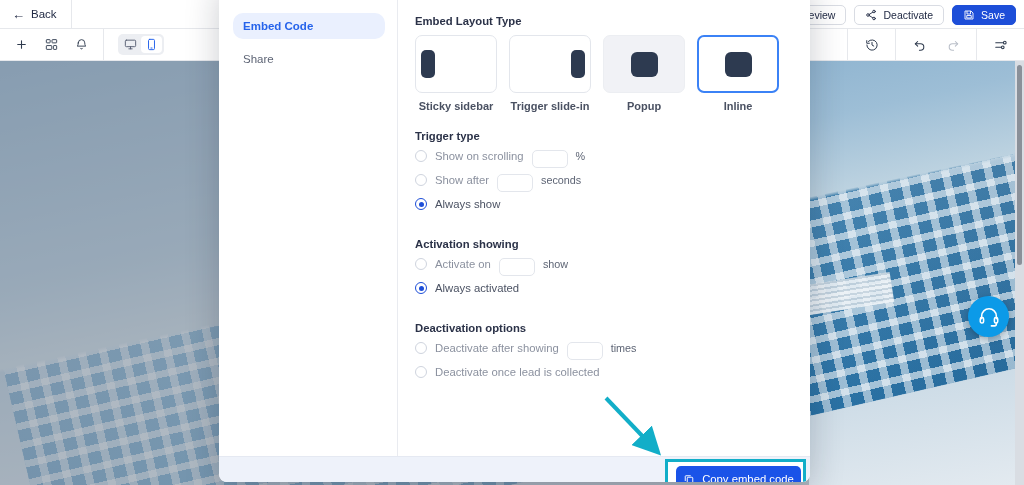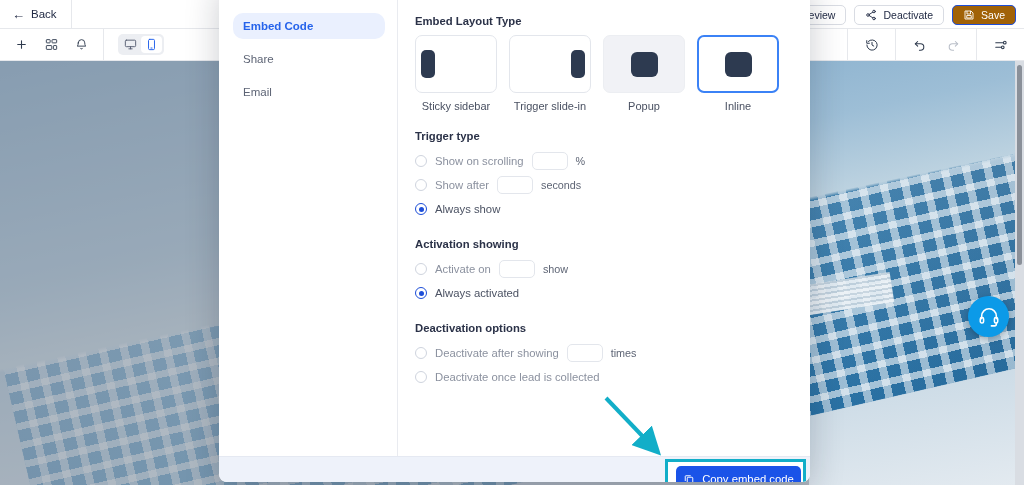--- a/index.html
+++ b/index.html
@@ -30,21 +30,21 @@
   .topbar-right {
     position: absolute; right: 8px; top: 0; height: 29px;
     display: flex; align-items: center; gap: 8px;
   }
   .tb-btn {
     display: flex; align-items: center; gap: 6px;
     height: 20px; padding: 0 10px; border-radius: 5px;
     border: 1px solid #d9dce3; background: #fff;
     font-size: 10.5px; color: #222b45; white-space: nowrap;
   }
-  .tb-btn.primary { background: #a16207; border-color: #1d4ed8; color: #fff; }
+  .tb-btn.primary { background: #1d4ed8; border-color: #1d4ed8; color: #fff; }
   .tb-btn svg { display: block; }
 
   
   .toolbar2 {
     position: absolute; top: 29px; left: 0; width: 1024px; height: 32px;
     background: #fff; border-bottom: 1px solid #e6e8ec;
     display: flex; align-items: center;
   }
   .tool-group {
     display: flex; align-items: center; gap: 15px;
@@ -169,37 +169,37 @@
   }
   .side-item.active { background: #eaf0fe; color: #2563eb; font-weight: 700; }
 
   .side-sep { width: 1px; background: #e9ebf0; margin-top: 0; }
 
   .modal-main { flex: 1; padding: 15px 18px 0 17px; position: relative; }
 
   .sec-label {
     font-size: 11.3px; font-weight: 700; color: #2b3248; margin-bottom: 8px;
   }
-  .layout-row { display: flex; gap: 12px; }
+  .layout-row { display: flex; gap: 12px; font-weight: bold; }
   .layout-card { width: 82px; }
   .lc-box {
     width: 82px; height: 58px; border-radius: 7px;
     border: 1px solid #e3e6ec; background: #fff;
     display: flex; align-items: center; position: relative;
   }
   .lc-box.hover { background: #f1f2f6; border-color: #eceef2; }
   .lc-box.selected { border: 2px solid #3b82f6; background:#fff; }
   .lc-shape { background: #2d3a50; border-radius: 5px; }
   .lc-shape.left   { width: 14px; height: 28px; margin-left: 5px; border-radius: 5px; }
   .lc-shape.right  { width: 14px; height: 28px; margin-left: auto; margin-right: 5px; border-radius: 5px; }
   .lc-shape.center { width: 27px; height: 25px; margin: 0 auto; border-radius: 6px; }
   .lc-label { text-align: center; font-size: 11px; color: #4a5162; margin-top: 7px; }
 
   .group { margin-top: 18px; }
-  .opt-row { display: flex; align-items: center; height: 22px; margin-bottom: 2px; }
+  .opt-row { display: flex; align-items: flex-start; height: 22px; margin-bottom: 2px; }
   .radio {
     width: 12px; height: 12px; border-radius: 50%;
     border: 1px solid #cfd4de; background: #fff;
     margin-right: 8px; flex: none; position: relative;
   }
   .radio.on { border: 1px solid #1d4ed8; }
   .radio.on::after {
     content: ""; position: absolute; left: 2.5px; top: 2.5px;
     width: 5px; height: 5px; border-radius: 50%; background: #1d4ed8;
   }
@@ -389,23 +389,20 @@
 
     <div class="modal-body">
 
       <div class="modal-sidebar">
         <div class="side-item active">
           <span>Embed Code</span>
         </div>
         <div class="side-item">
           <span>Share</span>
         </div>
-        <div class="side-item">
-          <span>Email</span>
-        </div>
       </div>
 
       <div class="side-sep"></div>
 
       <div class="modal-main">
 
         <div class="sec-label">Embed Layout Type</div>
         <div class="layout-row">
 
           <div class="layout-card">

